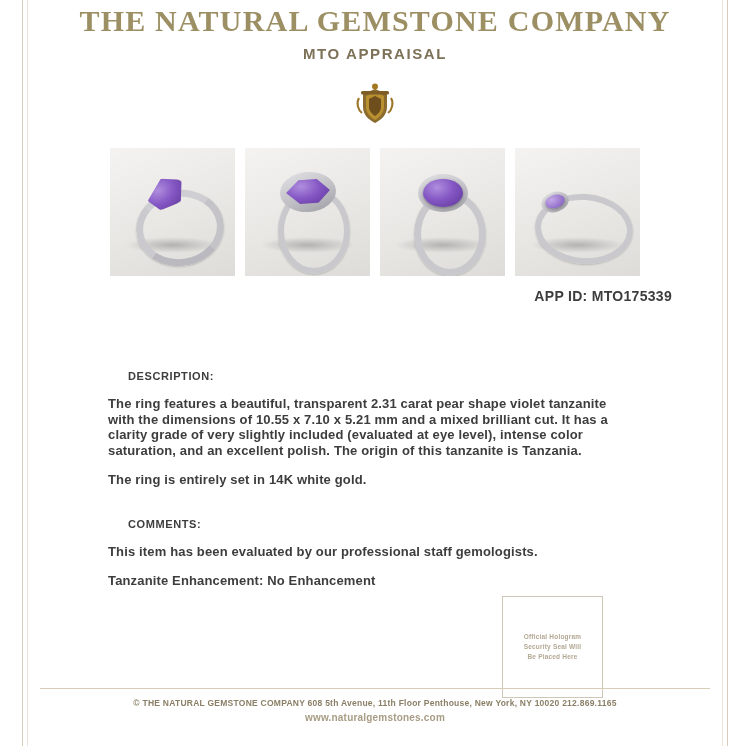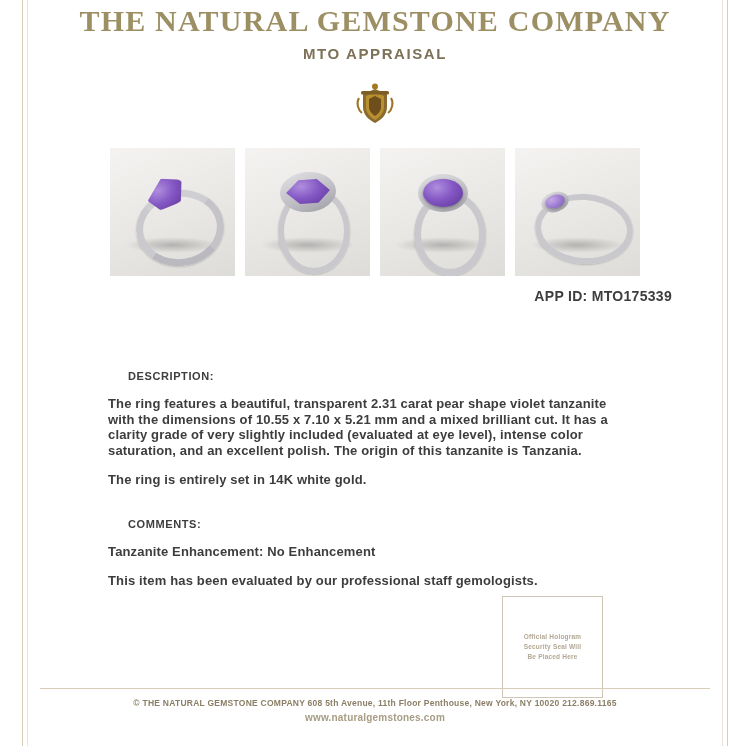--- a/index.html
+++ b/index.html
@@ -339,22 +339,22 @@
     </div>
 
     <div class="app-id">APP ID: MTO175339</div>
 
     <div class="body-block">
       <div class="section-label">DESCRIPTION:</div>
       <p class="para">The ring features a beautiful, transparent 2.31 carat pear shape violet tanzanite with the dimensions of 10.55 x 7.10 x 5.21 mm and a mixed brilliant cut. It has a clarity grade of very slightly included (evaluated at eye level), intense color saturation, and an excellent polish. The origin of this tanzanite is Tanzania.</p>
       <p class="para">The ring is entirely set in 14K white gold.</p>
 
       <div class="section-label comments-label">COMMENTS:</div>
+      <p class="para">This item has been evaluated by our professional staff gemologists.</p>
       <p class="para">Tanzanite Enhancement: No Enhancement</p>
-      <p class="para">This item has been evaluated by our professional staff gemologists.</p>
     </div>
   </div>
 
   <div class="holo-wrap">
     <div class="holo-text">
       <div>Official Hologram</div>
       <div>Security Seal Will</div>
       <div>Be Placed Here</div>
     </div>
   </div>

